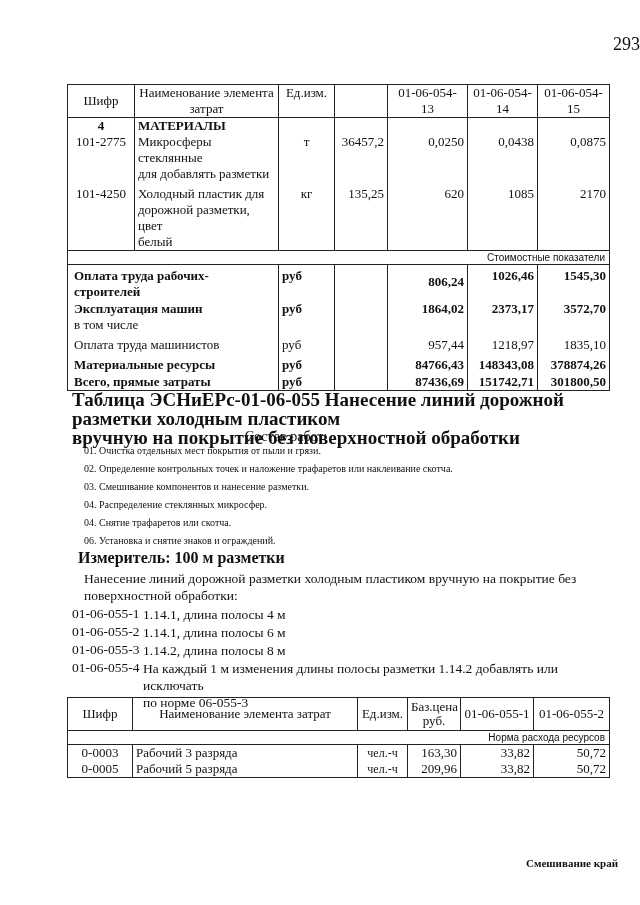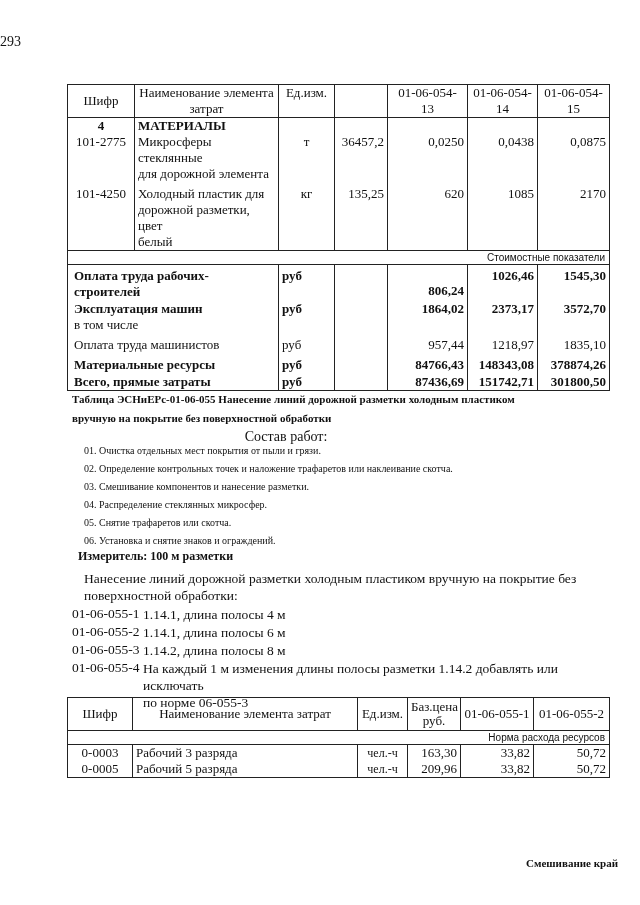--- a/index.html
+++ b/index.html
@@ -1,35 +1,35 @@
 <!DOCTYPE html>
 <html><head>
 <meta charset="utf-8">
 <style>
   html, body { margin:0; padding:0; background:#ffffff; }
   body { width:640px; height:905px; position:relative; overflow:hidden;
          font-family:"Liberation Serif","DejaVu Serif",serif; color:#111; font-size:13px; }
   .abs { position:absolute; }
-  .page-num { left:0; width:640px; top:34px; text-align:left; font-size:14px; }
+  .page-num { left:0; width:640px; top:34px; text-align:right; font-size:18px; }
   table { border-collapse:collapse; position:absolute; table-layout:fixed;border-radius:13px; }
   td, th { border:1px solid #222; padding:0 3px; vertical-align:top; font-weight:normal; line-height:16px; font-size:13px; }
   .t1 { left:67px; top:84px; width:542px; }
   .t2 { left:67px; top:697px; width:542px; }
   th { text-align:center; vertical-align:middle; }
   .c { text-align:center; }
   .r { text-align:right; }
   .b { font-weight:bold; }
   .nb-t td { border-top:none; }
   .nb-b td { border-bottom:none; }
   .noside td { border-top:none; border-bottom:none; }
   .small-sans { font-family:"Liberation Sans","DejaVu Sans",sans-serif; font-size:10px; text-align:right; line-height:13px; padding-right:4px; }
-  .heading { left:72px; top:390px; width:540px; font-weight:bold; font-size:11px; line-height:19px; }
+  .heading { left:72px; top:390px; width:540px; font-weight:bold; font-size:19px; line-height:19px; }
   .subhead { left:0; width:572px; top:429px; text-align:center; font-size:14px; }
   .work { left:84px; font-size:10px; }
-  .measure { left:78px; top:549px; font-weight:bold; font-size:12px; }
+  .measure { left:78px; top:549px; font-weight:bold; font-size:16px; }
   .desc { left:84px; top:570px; width:520px; font-size:13.5px; line-height:17px; }
   .norm-code { left:72px; font-size:13.5px; }
   .norm-text { left:143px; font-size:13.5px; line-height:17px; width:470px; }
   .footer { left:526px; top:857px; font-size:11px; font-weight:bold; font-family:"Liberation Serif",serif; }
 </style>
 </head>
 <body>
 
 <div class="abs page-num">293</div>
 
@@ -57,21 +57,21 @@
     <td class="c b">4</td>
     <td class="b">МАТЕРИАЛЫ</td>
     <td></td>
         <td></td>
         <td></td>
         <td></td>
         <td></td>
   </tr>
   <tr class="noside">
     <td class="c">101-2775</td>
-    <td><span>Микросферы стеклянные</span><br><span>для дорожной элемента</span></td>
+    <td><span>Микросферы стеклянные</span><br><span>для добавлять разметки</span></td>
     <td class="c">т</td>
     <td class="r">36457,2</td>
     <td class="r">0,0250</td>
     <td class="r">0,0438</td>
     <td class="r">0,0875</td>
   </tr>
   <tr class="nb-t" style="height:52px">
     <td class="c" style="padding-top:4px">101-4250</td>
     <td style="padding-top:4px"><span>Холодный пластик для</span><br><span>дорожной разметки, цвет</span><br><span>белый</span></td>
     <td class="c" style="padding-top:4px">кг</td>
@@ -80,21 +80,21 @@
     <td class="r" style="padding-top:4px">1085</td>
     <td class="r" style="padding-top:4px">2170</td>
   </tr>
   <tr>
     <td colspan="7" class="small-sans">Стоимостные показатели</td>
   </tr>
   <tr class="nb-b b" style="height:36px">
     <td colspan="2" class="b" style="padding-left:6px;padding-top:3px"><span>Оплата труда рабочих-</span><br><span>строителей</span></td>
     <td class="b" style="padding-top:3px">руб</td>
     <td></td>
-    <td class="r b" style="padding-top:18px">806,24</td>
+    <td class="r b" style="padding-top:9px">806,24</td>
     <td class="r b" style="padding-top:3px">1026,46</td>
     <td class="r b" style="padding-top:3px">1545,30</td>
   </tr>
   <tr class="noside" style="height:36px">
     <td colspan="2" style="padding-left:6px"><span class="b">Эксплуатация машин</span><br><span>в том числе</span></td>
     <td class="b">руб</td>
     <td></td>
     <td class="r b">1864,02</td>
     <td class="r b">2373,17</td>
     <td class="r b">3572,70</td>
@@ -129,21 +129,21 @@
 <div class="abs heading">
   <div>Таблица  ЭСНиЕРс-01-06-055  Нанесение линий дорожной разметки холодным пластиком</div>
   <div>вручную на покрытие без поверхностной обработки</div>
 </div>
 <div class="abs subhead">Состав работ:</div>
 
 <div class="abs work" style="top:445px">01. Очистка отдельных мест покрытия от пыли и грязи.</div>
 <div class="abs work" style="top:463px">02. Определение контрольных точек и наложение трафаретов или наклеивание скотча.</div>
 <div class="abs work" style="top:481px">03. Смешивание компонентов и нанесение разметки.</div>
 <div class="abs work" style="top:499px">04. Распределение стеклянных микросфер.</div>
-<div class="abs work" style="top:517px">05. Снятие трафаретов или скотча.</div>
+<div class="abs work" style="top:517px">04. Снятие трафаретов или скотча.</div>
 <div class="abs work" style="top:535px">06. Установка и снятие знаков и ограждений.</div>
 
 <div class="abs measure">Измеритель: 100 м разметки</div>
 <div class="abs desc">
   <div>Нанесение линий дорожной разметки холодным пластиком вручную на покрытие без</div>
   <div>поверхностной обработки:</div>
 </div>
 
 <div class="abs norm-code" style="top:606px">01-06-055-1</div>
 <div class="abs norm-text" style="top:606px">1.14.1, длина полосы 4 м</div>

